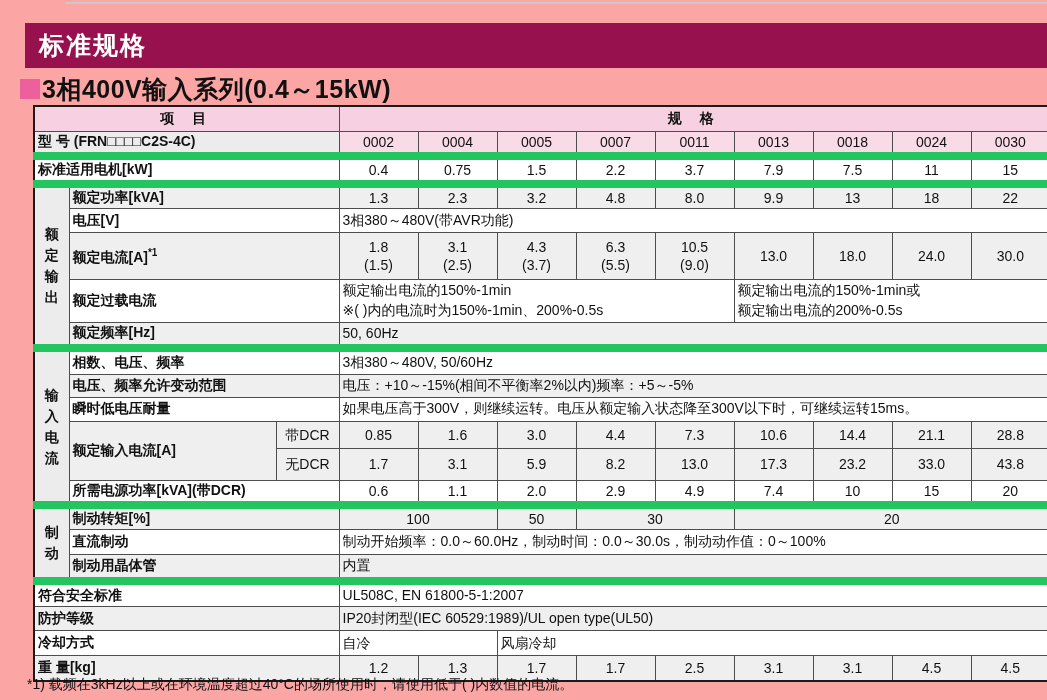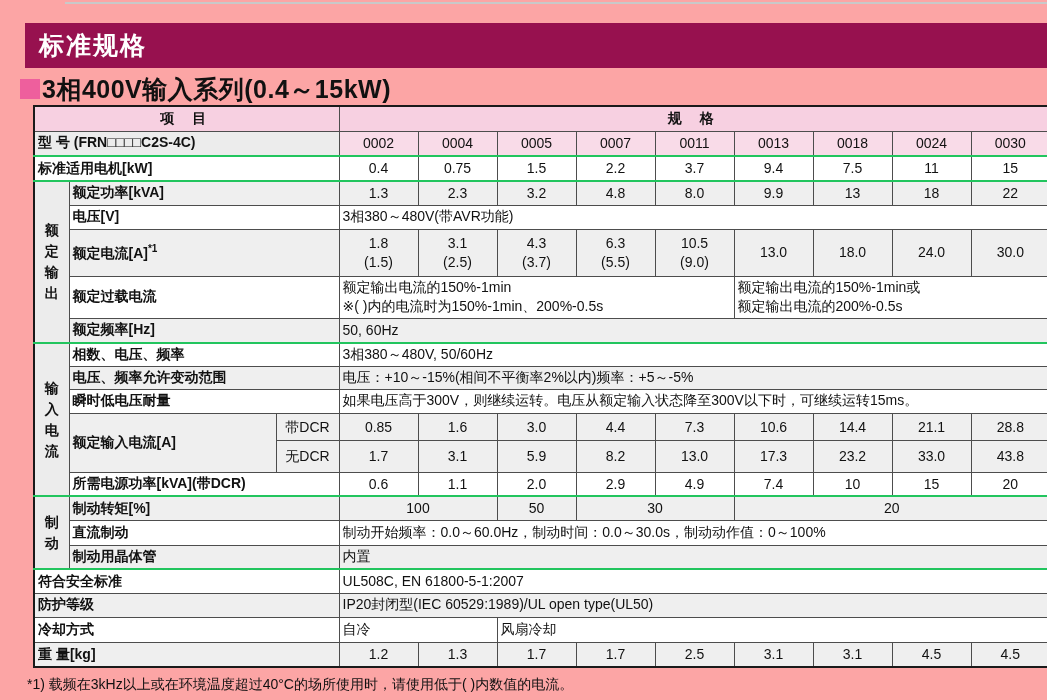--- a/index.html
+++ b/index.html
@@ -25,21 +25,21 @@
   .hdr { background: #f7d0e1 !important; font-weight: bold; text-align: center; letter-spacing: 7px; font-size: 15px; }
   .pinkm { background: #f9dbe8 !important; }
   .stripe { background: #efefef !important; }
   .grp { background: #ececec !important; font-weight: bold; text-align: center;
     padding: 0 2px; line-height: 1.5; word-break: break-all; }
   .lab { text-align: left; font-weight: bold; padding-left: 8px; }
   .labg { background: #ececec !important; }
   .val { text-align: center; white-space: pre-line; line-height: 1.3; }
   .txt { text-align: left; padding-left: 8px; white-space: pre-line; line-height: 1.4; }
   .vl { border-left: 2px solid #1a1a1a; }
-  tr.thick td { border-top: 2px solid #22c55e; }
+  tr.thick td { border-top: 8px solid #22c55e; }
 
   .h25 { height: 25px; } .h24 { height: 24px; } .h23 { height: 23px; }
   .h26 { height: 32px; } .h27 { height: 27px; padding-left: 31px; } .h47 { height: 47px; padding-left: 32px; } .h50 { height: 38px; }
 
   sup { font-size: 10px; }
   .footnote { position: absolute; left: 27px; top: 676px; font-size: 14px; }
 </style>
 </head>
 <body>
 
@@ -90,21 +90,21 @@
       <td class="val pinkm">0030</td>
     </tr>
 
     <tr class="h25 thick">
       <td colspan="3" class="lab">标准适用电机[kW]</td>
       <td class="val vl">0.4</td>
       <td class="val">0.75</td>
       <td class="val">1.5</td>
       <td class="val">2.2</td>
       <td class="val">3.7</td>
-      <td class="val">9.4</td>
+      <td class="val">7.9</td>
       <td class="val">7.5</td>
       <td class="val">11</td>
       <td class="val">15</td>
     </tr>
 
     <tr class="h24 thick">
       <td rowspan="5" class="grp">额定输出</td>
       <td colspan="2" class="lab stripe">额定功率[kVA]</td>
       <td class="val stripe vl">1.3</td>
       <td class="val stripe">2.3</td>

